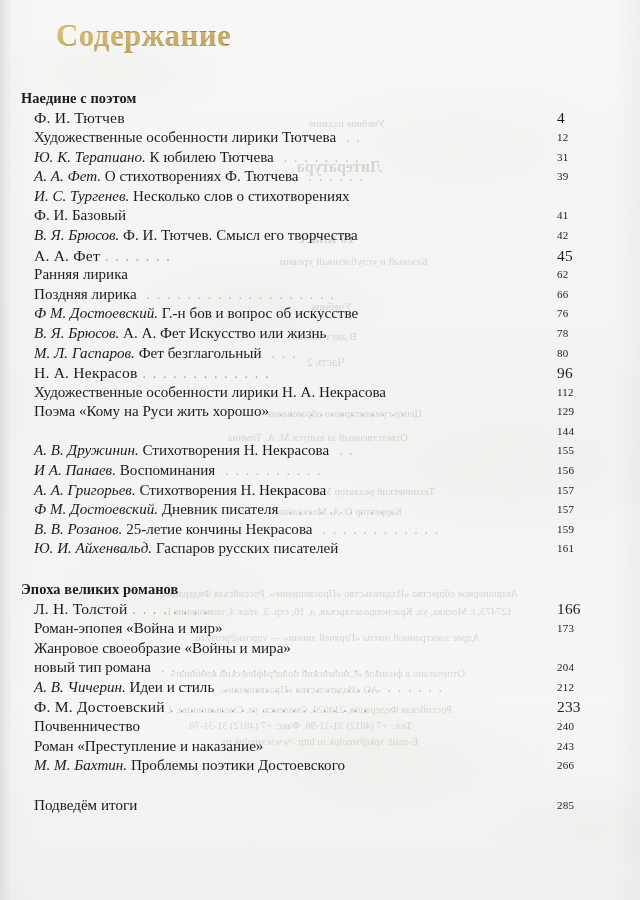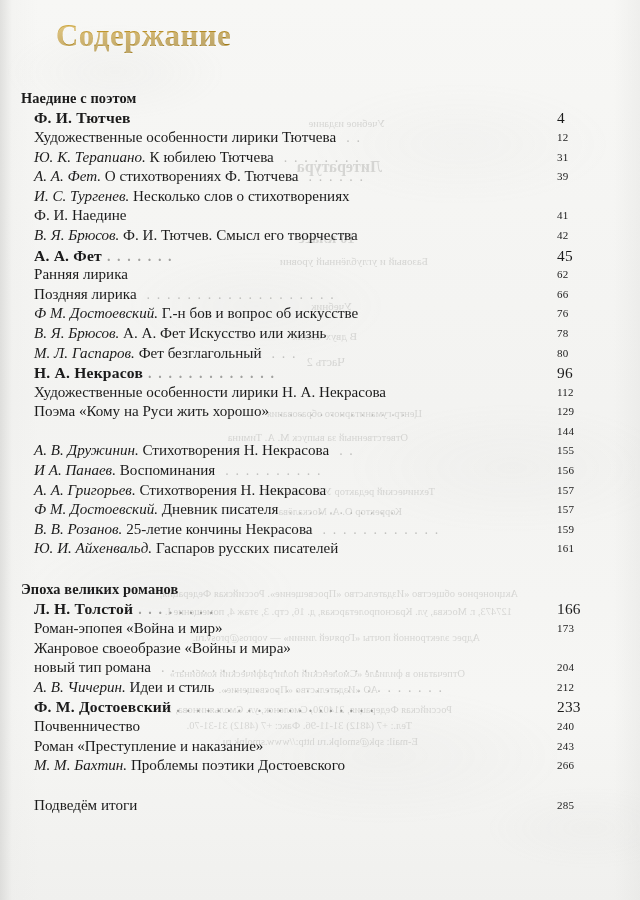--- a/index.html
+++ b/index.html
@@ -102,21 +102,21 @@
     top: 0;
     font-size: 11px;
     letter-spacing: .2px;
   }
 
   
   .row.section { height: 20.4px; line-height: 20.4px; font-size: 14.4px; }
   .row.section .lbl { left: 21px; font-weight: bold; letter-spacing: .1px; text-align: right; }
 
   
-  .row.major .lbl { font-weight: bold; font-size: 15.6px; letter-spacing: .2px; }
+  .row.major .lbl { font-weight: normal; font-size: 15.6px; letter-spacing: .2px; }
   .row.major .pg  { font-size: 15.4px; }
 
   
   .who { font-style: italic; }
 
   
   .dots {
     color: #6f6f6c;
     opacity: .62;
     letter-spacing: 1.6px;
@@ -177,21 +177,21 @@
           <span class="pg">31</span>
         </div>
         <div class="row item">
           <span class="lbl"><span class="who">А. А. Фет.</span> <span>О стихотворениях Ф. Тютчева</span><span class="sp-sm"></span><span class="dots faint">. . . . . .</span></span>
           <span class="pg">39</span>
         </div>
         <div class="row item">
           <span class="lbl"><span class="who">И. С. Тургенев.</span> <span>Несколько слов о стихотворениях</span></span>
         </div>
         <div class="row item">
-          <span class="lbl"><span>Ф. И. Наедине</span></span>
+          <span class="lbl"><span>Ф. И. Базовый</span></span>
           <span class="pg">41</span>
         </div>
         <div class="row item">
           <span class="lbl"><span class="who">В. Я. Брюсов.</span> <span>Ф. И. Тютчев. Смысл его творчества</span></span>
           <span class="pg">42</span>
         </div>
         <div class="row major">
           <span class="lbl">А. А. Фет<span class="sp-xs"></span><span class="dots">. . . . . . .</span></span>
           <span class="pg">45</span>
         </div>

